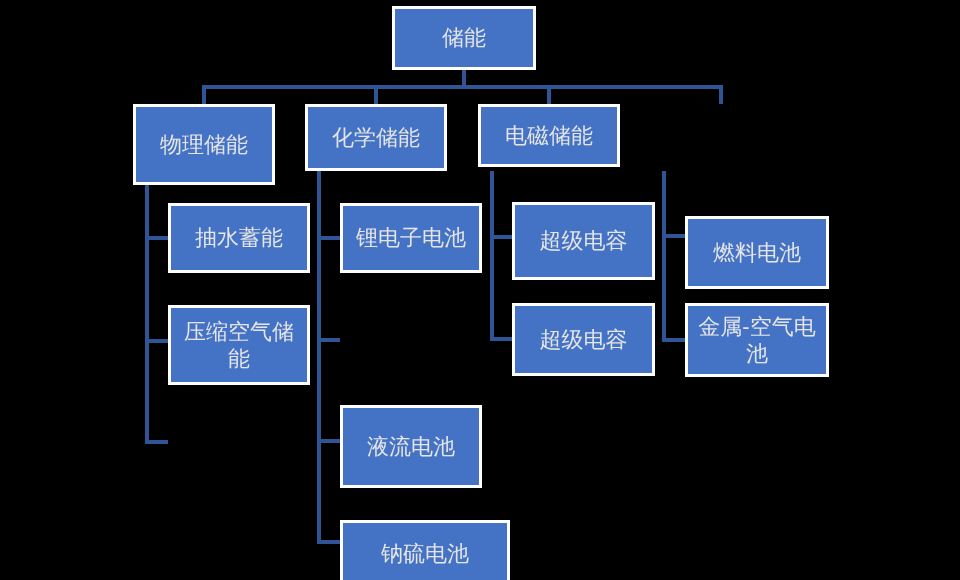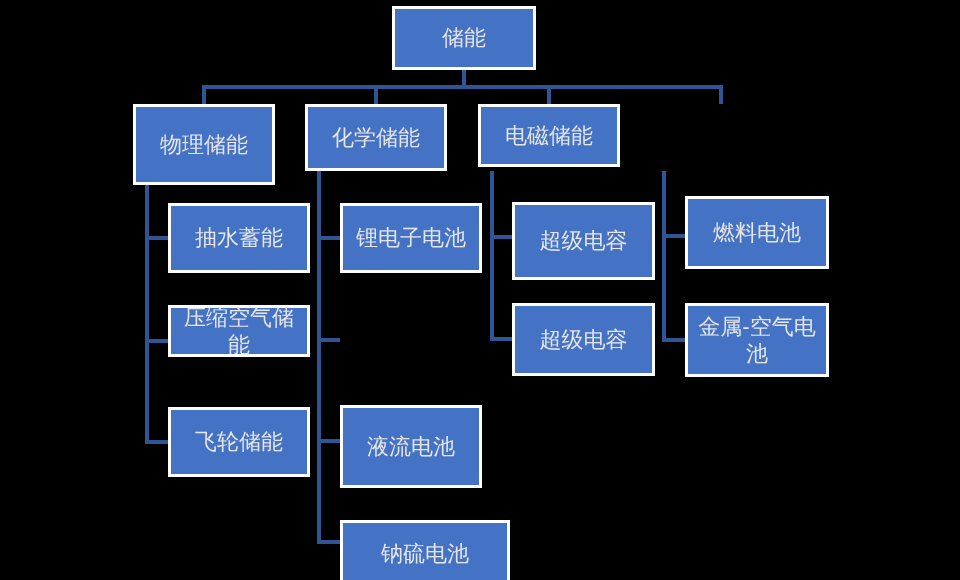--- a/index.html
+++ b/index.html
@@ -58,44 +58,41 @@
   <div class="node" style="left:305px;top:104px;width:142px;height:67px">
     <span>化学储能</span>
   </div>
   <div class="node" style="left:478px;top:104px;width:142px;height:63px">
     <span>电磁储能</span>
   </div>
 
   <div class="node" style="left:168px;top:203px;width:142px;height:70px">
     <span>抽水蓄能</span>
   </div>
-  <div class="node" style="left:168px;top:305px;width:142px;height:52px">
+  <div class="node" style="left:168px;top:305px;width:142px;height:80px">
     <span>压缩空气储能</span>
-  </div>
-  <div class="node" style="left:168px;top:407px;width:142px;height:70px">
-    <span>飞轮储能</span>
   </div>
 
   <div class="node" style="left:340px;top:203px;width:142px;height:70px">
     <span>锂电子电池</span>
   </div>
   <div class="node" style="left:340px;top:405px;width:142px;height:83px">
     <span>液流电池</span>
   </div>
   <div class="node" style="left:340px;top:520px;width:170px;height:68px">
     <span>钠硫电池</span>
   </div>
 
   <div class="node" style="left:512px;top:202px;width:143px;height:78px">
     <span>超级电容</span>
   </div>
   <div class="node" style="left:512px;top:303px;width:143px;height:73px">
     <span>超级电容</span>
   </div>
 
-  <div class="node" style="left:685px;top:196px;width:144px;height:73px">
+  <div class="node" style="left:685px;top:216px;width:144px;height:73px">
     <span>燃料电池</span>
   </div>
   <div class="node" style="left:685px;top:303px;width:144px;height:74px">
     <span>金属-空气电池</span>
   </div>
 
 </div>
 
 </body></html>

